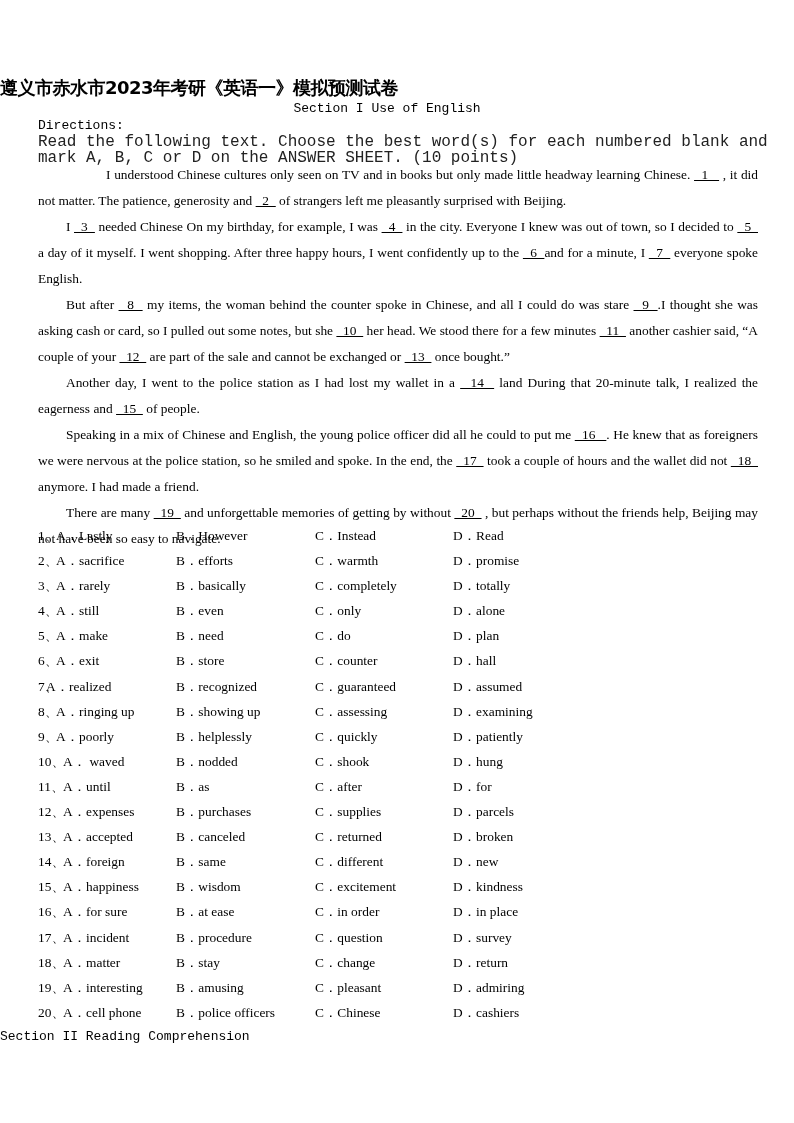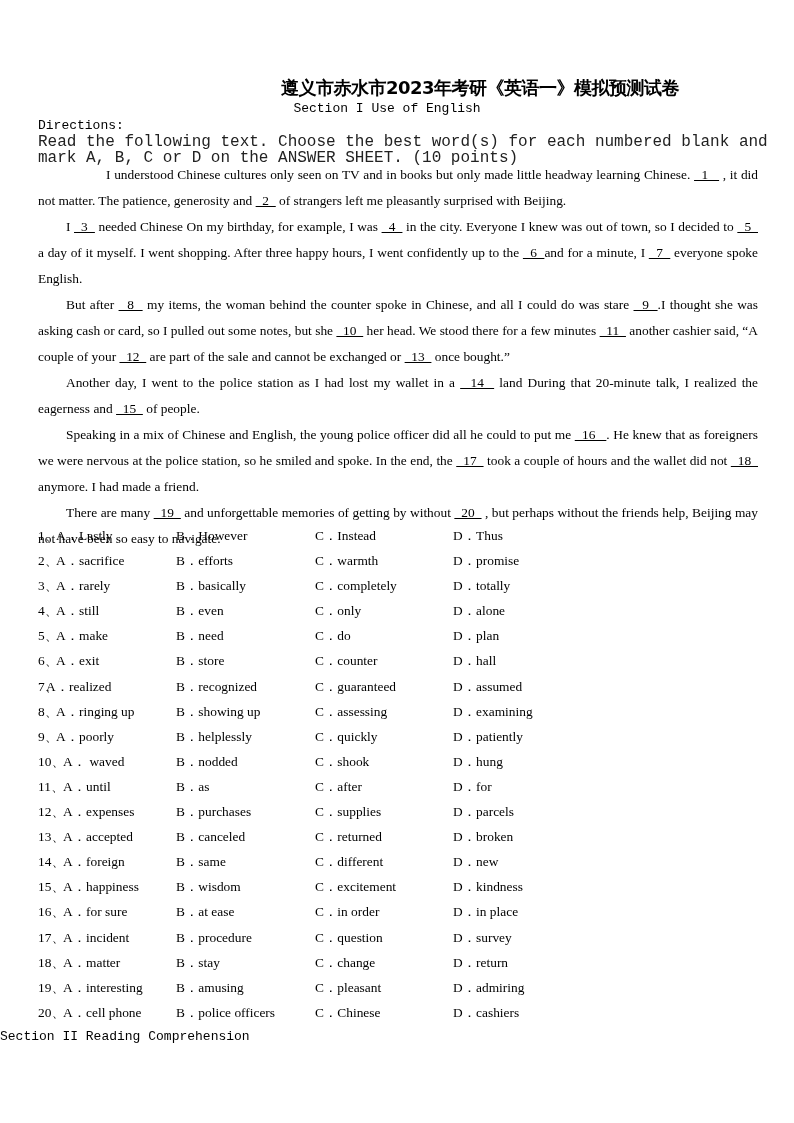--- a/index.html
+++ b/index.html
@@ -1,19 +1,19 @@
 <!DOCTYPE html>
 <html><head>
 <meta charset="utf-8">
 <style>
   html, body { margin: 0; padding: 0; background: #ffffff; }
   body { width: 794px; height: 1123px; position: relative; overflow: hidden; color: #000; }
   .page { position: absolute; left: 0; top: 0; width: 794px; height: 1123px; }
   .title {
-    position: absolute; top: 76px; left: 0; width: 679px; text-align: right;
+    position: absolute; top: 76px; left: 0; width: 679px; text-align: left;
     font-family: "DejaVu Sans", sans-serif; font-weight: bold; font-size: 18px; letter-spacing: -0.5px;
   }
   .subtitle {
     position: absolute; top: 101px; left: 0; width: 774px; text-align: center;
     font-family: "Liberation Mono", monospace; font-size: 13px;
   }
   .directions-label {
     position: absolute; top: 118px; left: 38px;
     font-family: "Liberation Mono", monospace; font-size: 13px;
   }
@@ -60,21 +60,21 @@
       <p><span>Speaking in a mix of Chinese and English, the young police officer did all he could to put me </span><span class="blank">  16   </span><span>. He knew that as foreigners we were nervous at the police station, so he smiled and spoke. In the end, the </span><span class="blank">  17  </span><span> took a couple of hours and the wallet did not </span><span class="blank">  18  </span><span> anymore. I had made a friend.</span></p>
       <p><span>There are many </span><span class="blank">  19  </span><span> and unforgettable memories of getting by without </span><span class="blank">  20  </span><span> , but perhaps without the friends help, Beijing may not have been so easy to navigate.</span></p>
     </div>
 
   <div class="options" id="options">
       <div class="opt-row">
         <span class="qnum">1、</span>
         <span style="left: 18px;">A．Lastly</span>
         <span class="cb">B．However</span>
         <span class="cc">C．Instead</span>
-        <span class="cd">D．Thus</span>
+        <span class="cd">D．Read</span>
       </div>
       <div class="opt-row">
         <span class="qnum">2、</span>
         <span style="left: 18px;">A．sacrifice</span>
         <span class="cb">B．efforts</span>
         <span class="cc">C．warmth</span>
         <span class="cd">D．promise</span>
       </div>
       <div class="opt-row">
         <span class="qnum">3、</span>

